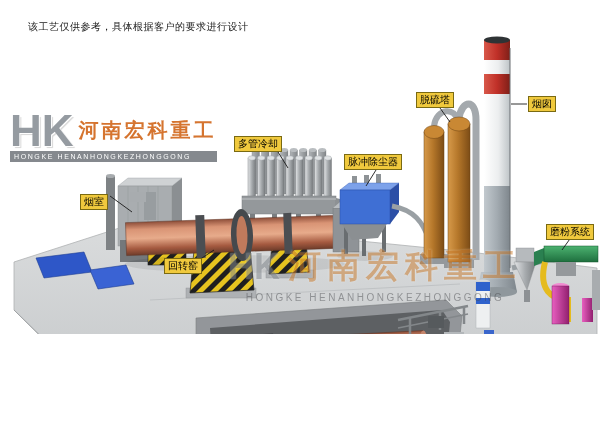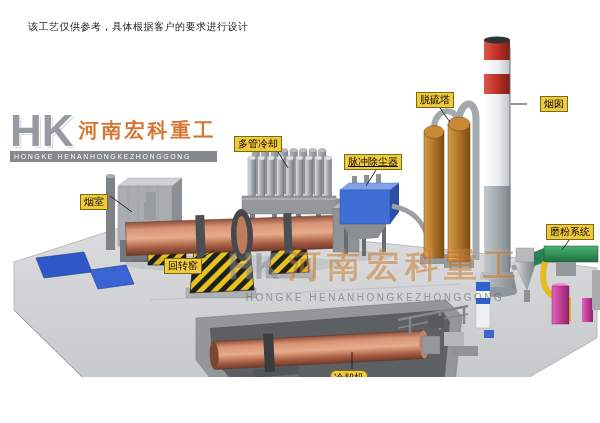--- a/index.html
+++ b/index.html
@@ -1,16 +1,16 @@
 <!DOCTYPE html>
 <html><head>
 <meta charset="utf-8">
 <style>
   html,body{margin:0;padding:0;background:#fff;}
-  .stage{position:relative;width:600px;height:377px;background:#ffffff;overflow:hidden;
+  .stage{position:relative;width:600px;height:334px;background:#ffffff;overflow:hidden;
          font-family:"Liberation Sans","DejaVu Sans",sans-serif;}
   svg.scene{position:absolute;left:0;top:0;}
   .disclaimer{position:absolute;left:28px;top:20px;font-size:10px;color:#1a1a1a;letter-spacing:.5px;}
   
   .logo{position:absolute;left:10px;top:112px;opacity:.92;}
   .logo-row{display:flex;align-items:center;gap:5px;}
   .logo-hk{font-size:44px;font-weight:bold;color:#8d939a;line-height:.85;
            text-shadow:1px 1px 0 #fff,2px 2px 1px rgba(0,0,0,.18);}
   .logo-cn{font-size:20px;font-weight:bold;color:#d2691e;letter-spacing:3px;
            text-shadow:1px 1px 0 rgba(255,255,255,.8);}
@@ -278,18 +278,18 @@
     <div class="wm-row">
       <span class="wm-hk">HK</span>
       <span class="wm-cn">河南宏科重工</span>
     </div>
     <div class="wm-en">HONGKE HENANHONGKEZHONGGONG</div>
   </div>
 
   <div class="lbl" style="left:80px;top:194px;">烟室</div>
   <div class="lbl" style="left:164px;top:258px;">回转窑</div>
   <div class="lbl" style="left:234px;top:136px;">多管冷却</div>
-  <div class="lbl" style="left:344px;top:154px;text-decoration:underline;">脉冲除尘器</div>
+  <div class="lbl" style="left:344px;top:154px;">脉冲除尘器</div>
   <div class="lbl" style="left:416px;top:92px;">脱硫塔</div>
-  <div class="lbl" style="left:528px;top:96px;margin-left:12px;">烟囱</div>
+  <div class="lbl" style="left:528px;top:96px;">烟囱</div>
   <div class="lbl" style="left:546px;top:224px;">磨粉系统</div>
   <div class="lbl" style="left:330px;top:370px;border-radius:6px;">冷却机</div>
 </div>
 
 </body></html>

